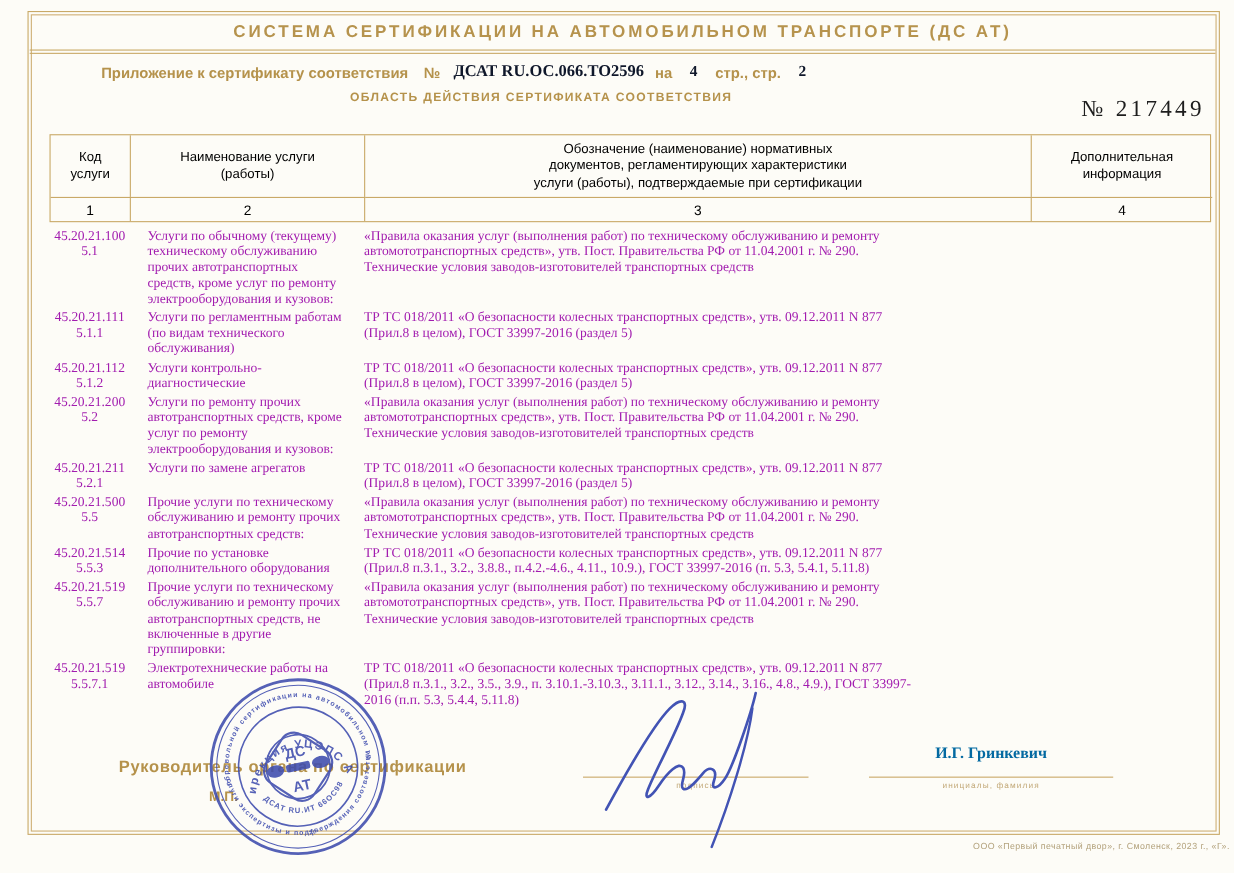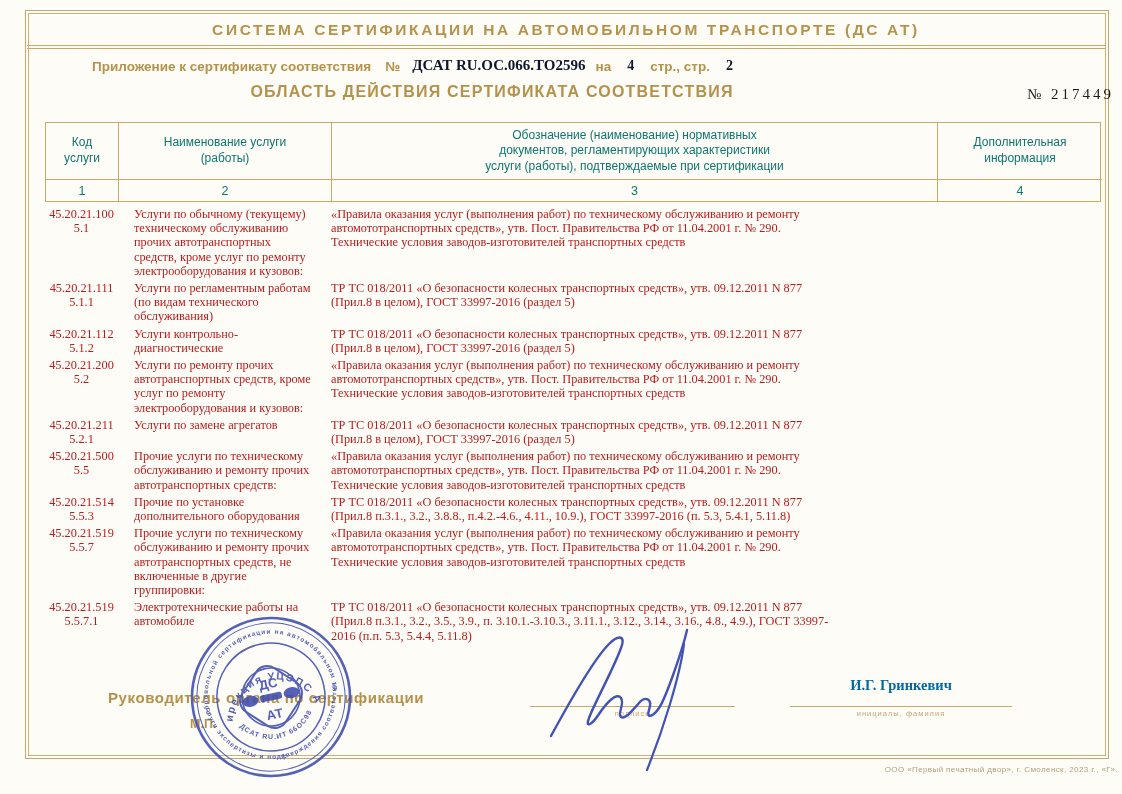--- a/index.html
+++ b/index.html
@@ -24,48 +24,48 @@
   }
   .app-line{
     position:absolute;left:92px;top:57px;display:flex;align-items:flex-end;
     font-size:13.5px;font-weight:bold;color:#b5924b;white-space:nowrap;
   }
   .app-line .black{color:#0f172a;font-family:"Liberation Serif",serif;}
   .cert-no{font-size:15px;margin:0 10px 0 12px;}
   .pg{font-size:14px;margin:0 16px;}
   .scope-title{
     position:absolute;left:140px;top:83px;width:704px;text-align:center;
-    font-weight:bold;font-size:16px;letter-spacing:1.2px;color:#b5924b;
+    font-weight:bold;font-size:11px;letter-spacing:1.2px;color:#b5924b;
   }
   .form-no{
-    position:absolute;left:1027px;top:86px;color:#1d1d1d;
-    font-family:"Liberation Serif",serif;font-size:15px;letter-spacing:3px;
+    position:absolute;left:983px;top:86px;color:#1d1d1d;
+    font-family:"Liberation Serif",serif;font-size:21px;letter-spacing:3px;
   }
   
   .thead{
     position:absolute;left:45px;top:122px;width:1056px;
     display:grid;grid-template-columns:73px 213px 606px 164px;
     border:1.4px solid #c9a967;box-sizing:border-box;
-    color:#0f766e;
+    color:#000000;
   }
   .thead .cell{
     border-right:1px solid #c9a967;display:flex;align-items:center;justify-content:center;
     text-align:center;font-size:12px;line-height:1.3;height:56px;white-space:pre-line;
   }
   .thead .cell:nth-child(4){border-right:none;}
   .thead .num{
     border-top:1px solid #c9a967;border-right:1px solid #c9a967;height:21px;
     display:flex;align-items:center;justify-content:center;font-size:12.5px;
   }
   .thead .num:last-child{border-right:none;}
   
   .tbody{
     position:absolute;left:45px;top:207px;width:1056px;
     display:flex;flex-direction:column;row-gap:3px;
-    font-family:"Liberation Serif",serif;color:#b91c1c;font-size:12.3px;line-height:14.2px;
+    font-family:"Liberation Serif",serif;color:#a21caf;font-size:12.3px;line-height:14.2px;
   }
   .trow{display:grid;grid-template-columns:73px 213px 606px 164px;}
   .c-code{text-align:center;}
   .c-name{padding:0 20px 0 16px;}
   .c-docs{padding-right:96px;white-space:pre-line;}
   
   .head-label{
     position:absolute;left:108px;top:689px;font-weight:bold;font-size:15px;
     letter-spacing:.6px;color:#b5924b;
   }

